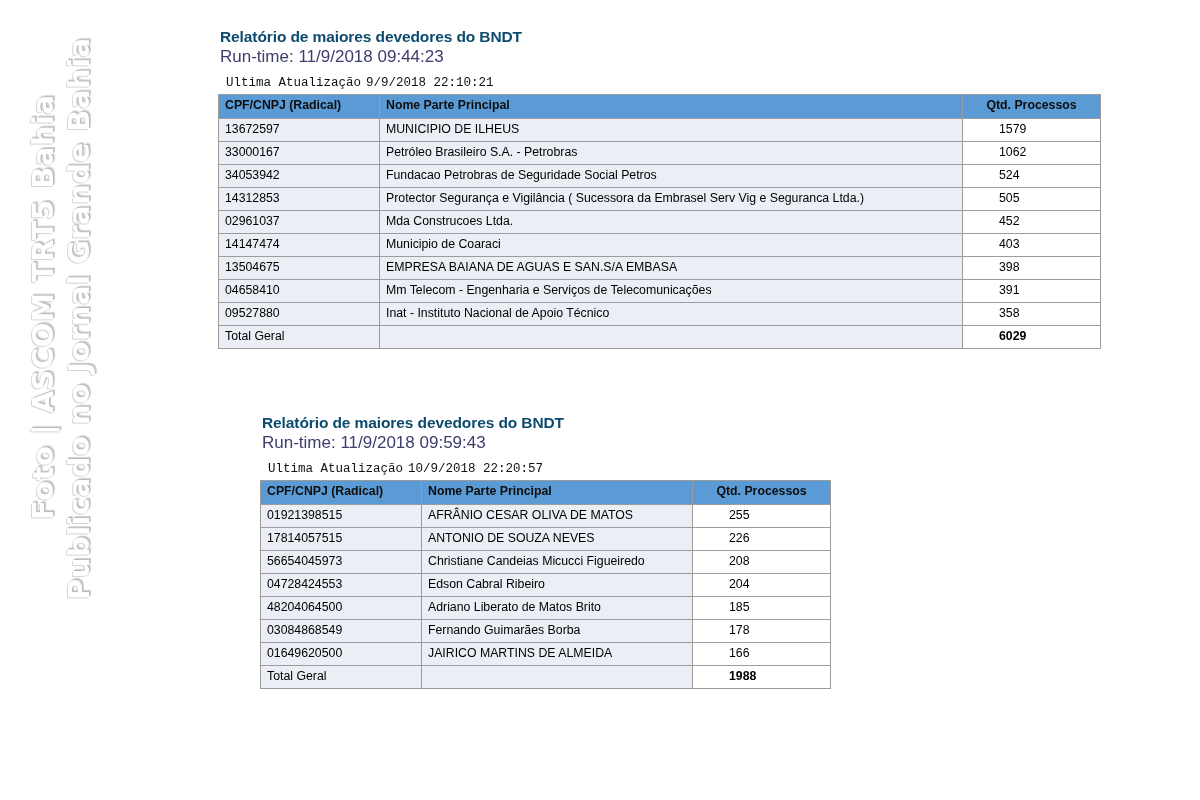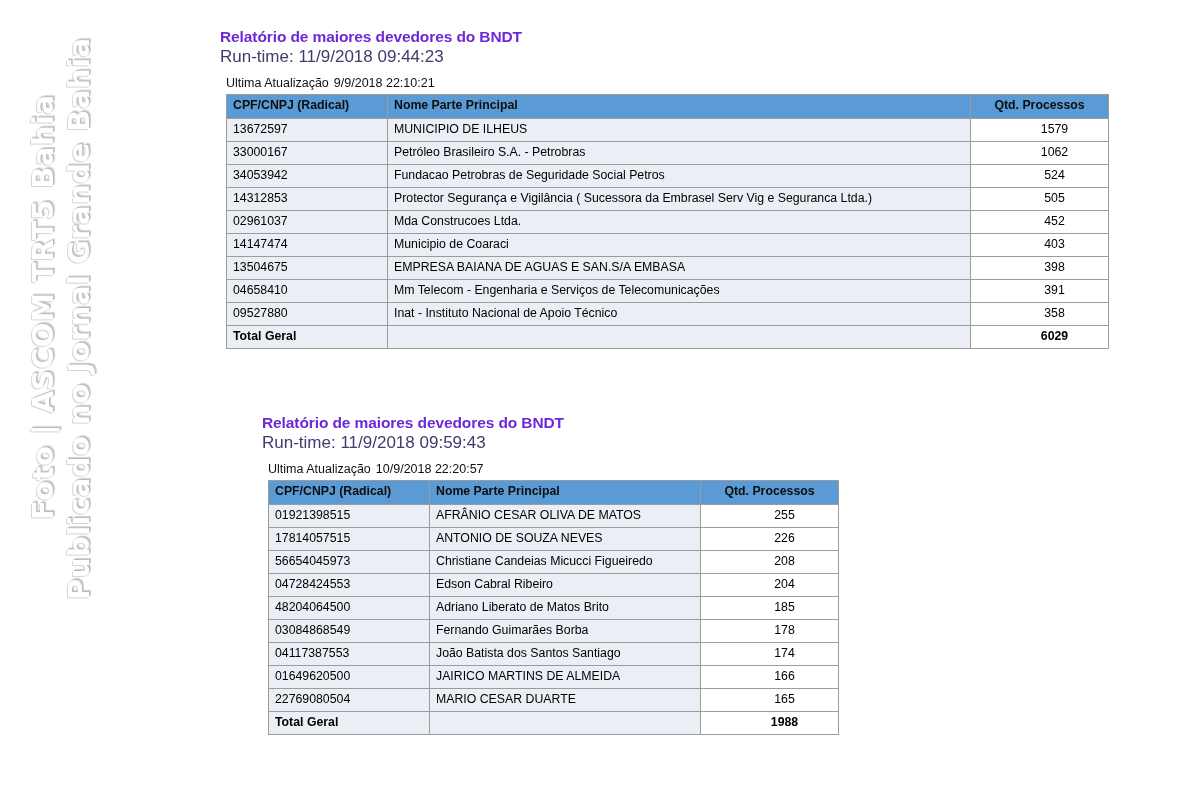--- a/index.html
+++ b/index.html
@@ -48,47 +48,47 @@
   
   .report {
     position: absolute;
   }
   #report-1 { left: 218px; top: 28px; }
   #report-2 { left: 260px; top: 414px; }
 
   .report-title {
     font-size: 15.5px;
     font-weight: bold;
-    color: #6d28d9;
+    color: #0c4a6e;
     letter-spacing: -0.1px;
     margin: 0 0 1px 2px;
   }
   .report-runtime {
     font-size: 17px;
     color: #3d3d6e;
     margin: 0 0 9px 2px;
   }
   .report-updated {
     font-size: 12.5px;
     color: #111111;
     margin: 0 0 4px 0;
     padding-left: 8px;
+    font-family: Liberation Mono, monospace;
   }
   .report-updated .upd-value {
     font-weight: normal;
     margin-left: 5px;
   }
 
   
   table.report-table {
     border-collapse: collapse;
     table-layout: fixed;
     background: #fdba74;
     border: 1px solid #9c9c9c;
-    margin-left: 8px;
   }
   table.report-table th,
   table.report-table td {
     border: 1px solid #9c9c9c;
     font-size: 12.3px;
     padding: 2px 6px 3px 6px;
     line-height: 1.25;
     white-space: nowrap;
     overflow: hidden;
   }
@@ -100,26 +100,26 @@
     height: 18px;
   }
   table.report-table thead th.col-qtd { text-align: center; }
 
   table.report-table tbody td {
     background: #eceef5;
     height: 17px;
   }
   table.report-table tbody td.col-qtd {
     background: #ffffff;
-    text-align: center;
+    text-align: left;
     padding-left: 36px;
   }
   tr.total-row td {
     background: #e8eaf1;
-    font-weight: bold;
+    font-weight: normal;
   }
   tr.total-row td.col-qtd {
     background: #e8eaf1;
     text-align: right;
     font-weight: bold;
   }
 
   
   #table-1 { width: 845px; }
   #table-1 .col-cpf  { width: 148px; }
@@ -250,33 +250,23 @@
         <td class="col-cpf">48204064500</td>
         <td class="col-nome">Adriano Liberato de Matos Brito</td>
         <td class="col-qtd">185</td>
       </tr>
       <tr>
         <td class="col-cpf">03084868549</td>
         <td class="col-nome">Fernando Guimarães Borba</td>
         <td class="col-qtd">178</td>
       </tr>
       <tr>
-        <td class="col-cpf">04117387553</td>
-        <td class="col-nome">João Batista dos Santos Santiago</td>
-        <td class="col-qtd">174</td>
-      </tr>
-      <tr>
         <td class="col-cpf">01649620500</td>
         <td class="col-nome">JAIRICO MARTINS DE ALMEIDA</td>
         <td class="col-qtd">166</td>
-      </tr>
-      <tr>
-        <td class="col-cpf">22769080504</td>
-        <td class="col-nome">MARIO CESAR DUARTE</td>
-        <td class="col-qtd">165</td>
       </tr>
       <tr class="total-row">
         <td class="col-cpf">Total Geral</td>
         <td class="col-nome"></td>
         <td class="col-qtd">1988</td>
       </tr>
     </tbody>
   </table>
 </div>
 

